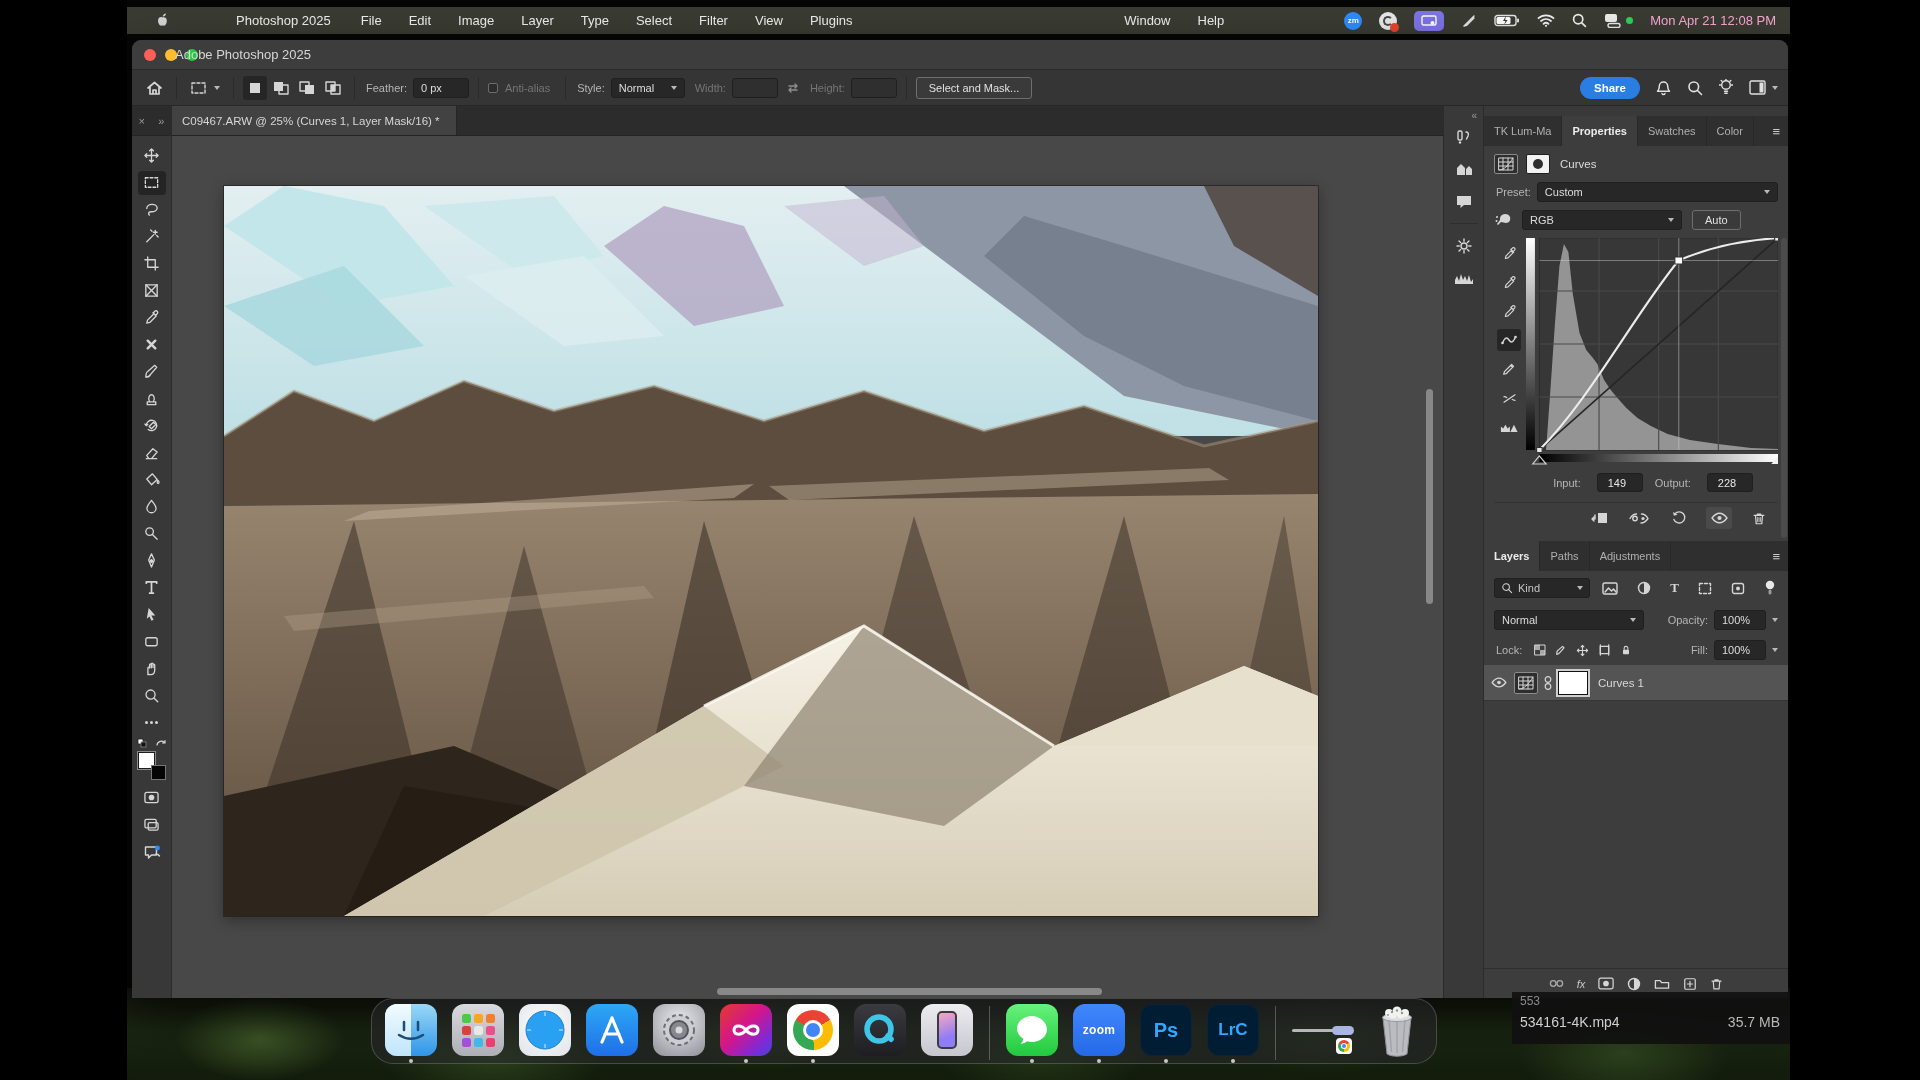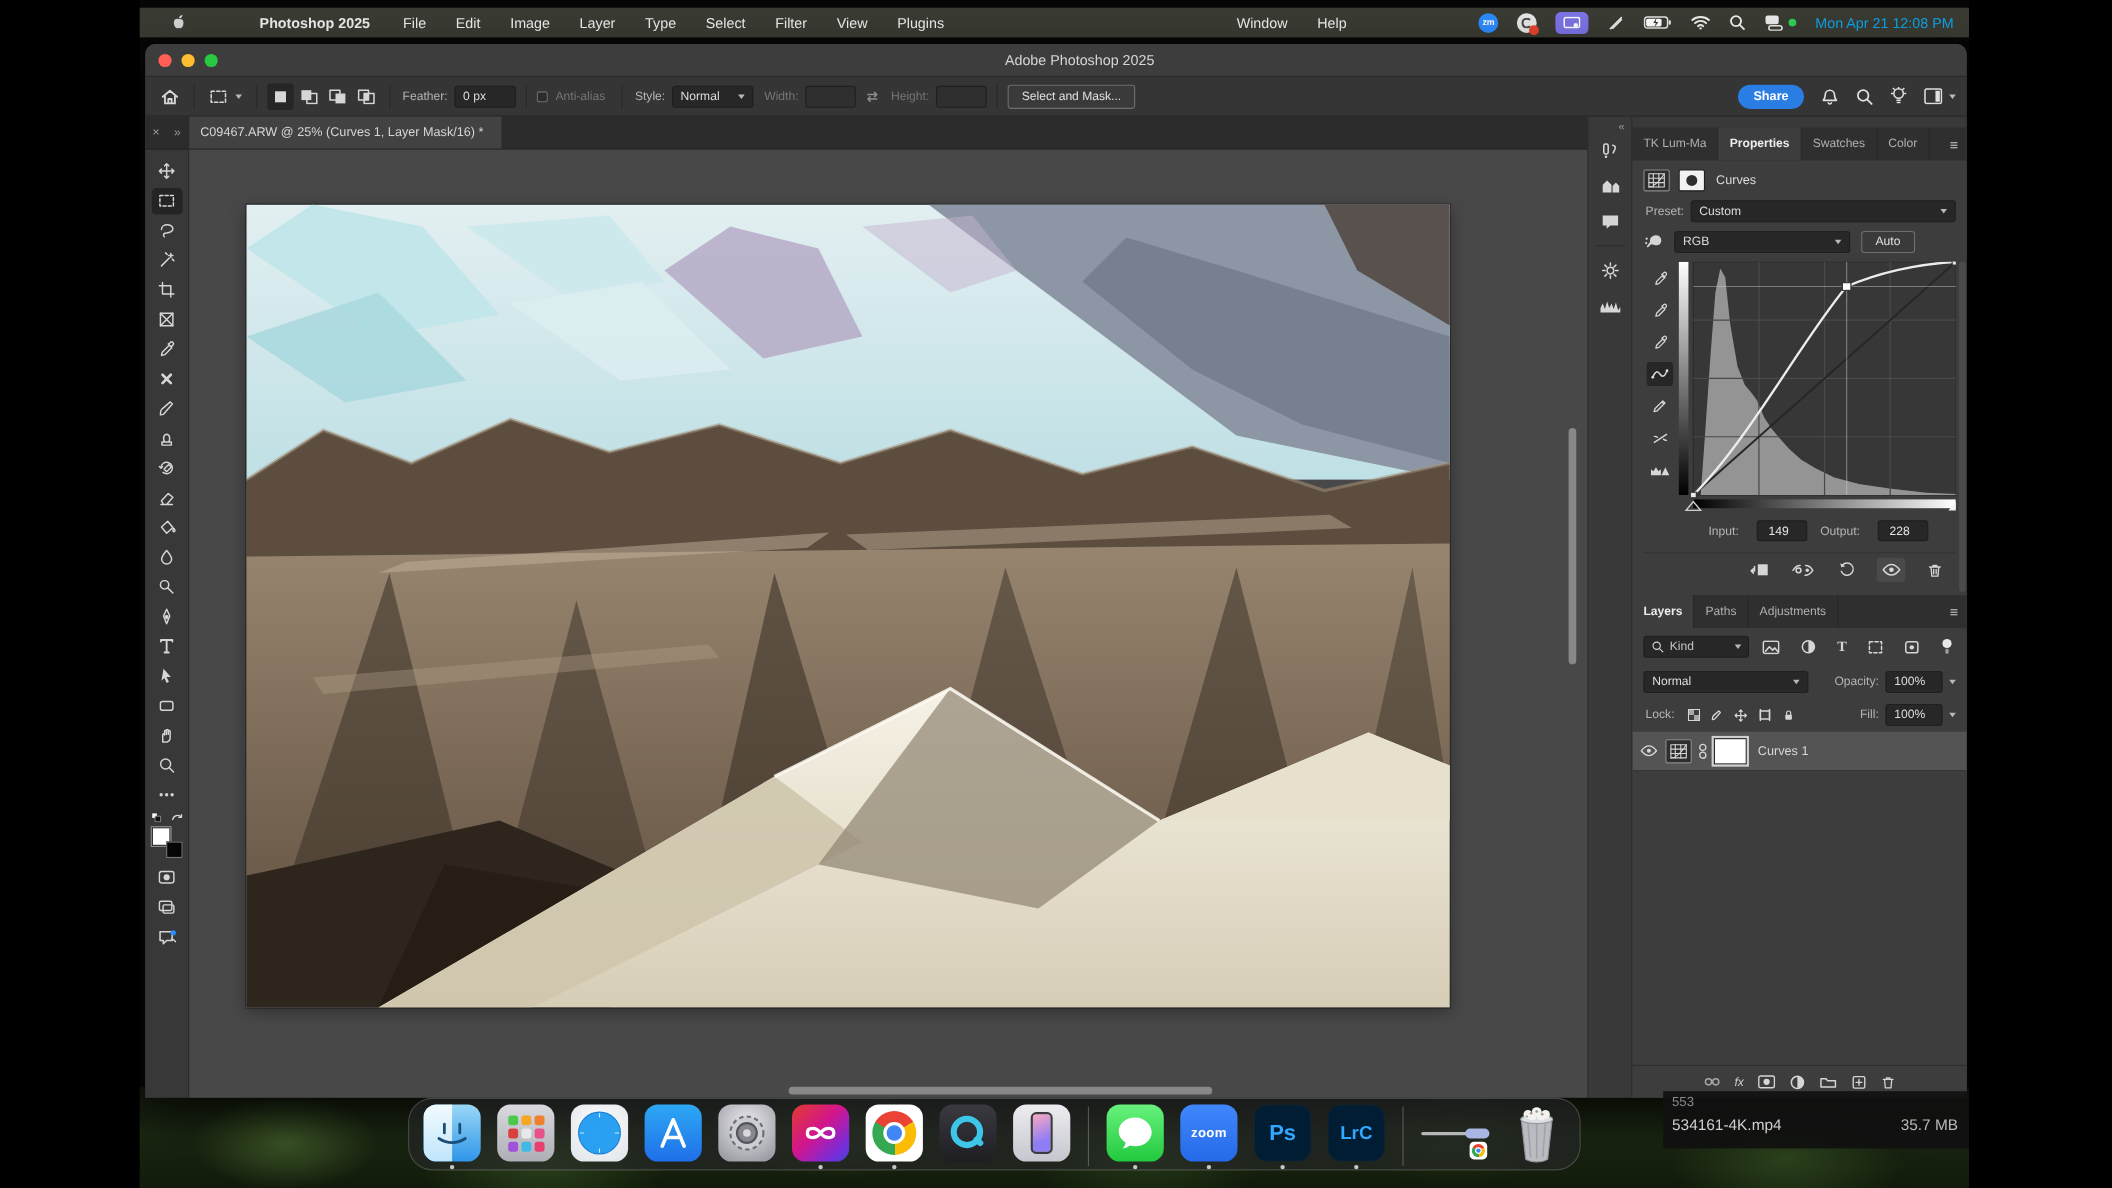--- a/index.html
+++ b/index.html
@@ -15,40 +15,40 @@
       radial-gradient(140px 60px at 38% 45%, rgba(52,82,36,.45), transparent 70%),
       radial-gradient(150px 70px at 55% 70%, rgba(58,92,40,.4), transparent 70%),
       radial-gradient(130px 60px at 72% 50%, rgba(44,70,30,.45), transparent 70%),
       radial-gradient(150px 80px at 90% 70%, rgba(66,100,44,.5), transparent 70%),
       linear-gradient(180deg,#10150b,#1b2712 45%,#131c0c);}
 
   
   .menubar{position:absolute;left:0;right:0;top:7px;height:27px;background:#3a3b33;
     display:flex;align-items:center;color:#efefef;font-size:13px;padding:0 14px 0 28px;}
   .menubar .mitem{margin-right:27px;white-space:nowrap;}
-  .menubar .appname{font-weight:bold;margin:0 30px 0 20px;padding-left:46px;}
+  .menubar .appname{font-weight:normal;margin:0 30px 0 20px;padding-left:46px;}
   .menubar .spread{flex:1;}
   .mstatus{display:flex;align-items:center;gap:17px;}
   .zmbadge{width:18px;height:18px;border-radius:50%;background:#2d8cff;color:#fff;font-size:8px;
     font-weight:bold;display:flex;align-items:center;justify-content:center;}
   .ccbadge{width:18px;height:18px;border-radius:50%;background:#e8e8e8;position:relative;}
   .ccbadge::before{content:"";position:absolute;inset:4px;border:2px solid #4a4a4a;border-radius:50%;border-right-color:transparent;}
   .ccbadge::after{content:"";position:absolute;right:-2px;bottom:-2px;width:9px;height:9px;border-radius:50%;background:#e8442c;}
   .scrshare{width:30px;height:20px;border-radius:5px;background:#7d74e8;display:flex;align-items:center;justify-content:center;}
-  .clock{font-size:13px;color:#0ea5e9;white-space:nowrap;}
+  .clock{font-size:13px;color:#f9a8d4;white-space:nowrap;}
   .gdot{width:7px;height:7px;border-radius:50%;background:#30d158;margin-left:-12px;}
 
   
   .window{position:absolute;left:5px;top:40px;width:1656px;height:958px;background:#323232;
     border-radius:9px 9px 0 0;box-shadow:0 18px 50px rgba(0,0,0,.6);overflow:hidden;
     display:flex;flex-direction:column;}
   .titlebar{height:30px;background:#3d3d3d;border-bottom:1px solid #2a2a2a;display:flex;align-items:center;position:relative;flex:none;}
   .tl{width:12px;height:12px;border-radius:50%;margin-left:9px;}
   .tl.r{background:#ff5f57;margin-left:12px;} .tl.y{background:#febc2e;} .tl.g{background:#28c840;}
-  .wtitle{position:absolute;left:0;right:0;text-align:center;color:#d6d6d6;font-size:13px;padding-left:43px;}
+  .wtitle{position:absolute;left:0;right:0;text-align:left;color:#d6d6d6;font-size:13px;padding-left:43px;}
 
   .optionsbar{height:36px;background:#353535;border-bottom:1px solid #272727;display:flex;align-items:center;
     padding:0 10px;color:#b5b5b5;font-size:11px;flex:none;}
   .osep{width:1px;height:22px;background:#2a2a2a;margin:0 9px;}
   .obtn{display:flex;align-items:center;justify-content:center;height:26px;padding:0 4px;}
   .modebox{display:flex;gap:2px;}
   .mode{width:24px;height:24px;display:flex;align-items:center;justify-content:center;border-radius:3px;}
   .mode.on{background:#262626;}
   .fld{background:#272727;border:1px solid #1f1f1f;border-radius:3px;color:#ddd;font-size:11px;
     height:20px;display:flex;align-items:center;padding:0 7px;}

